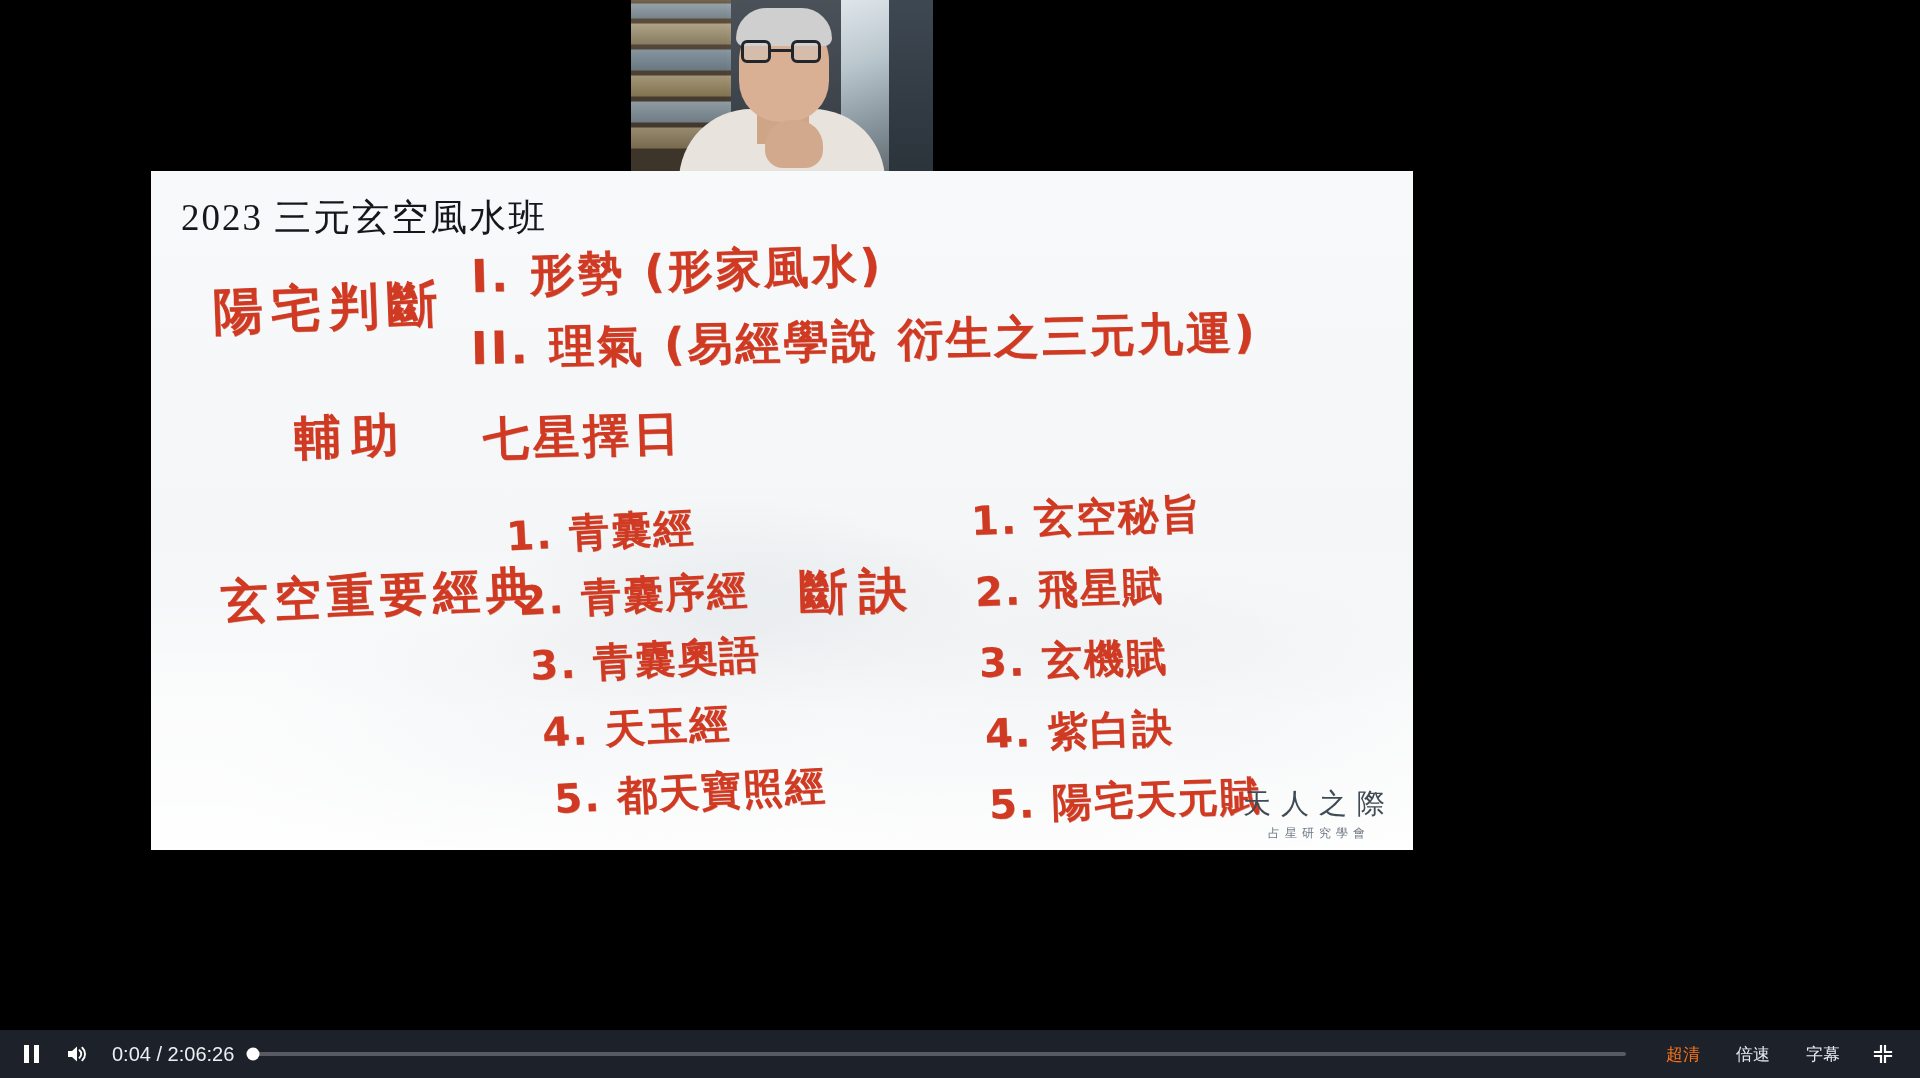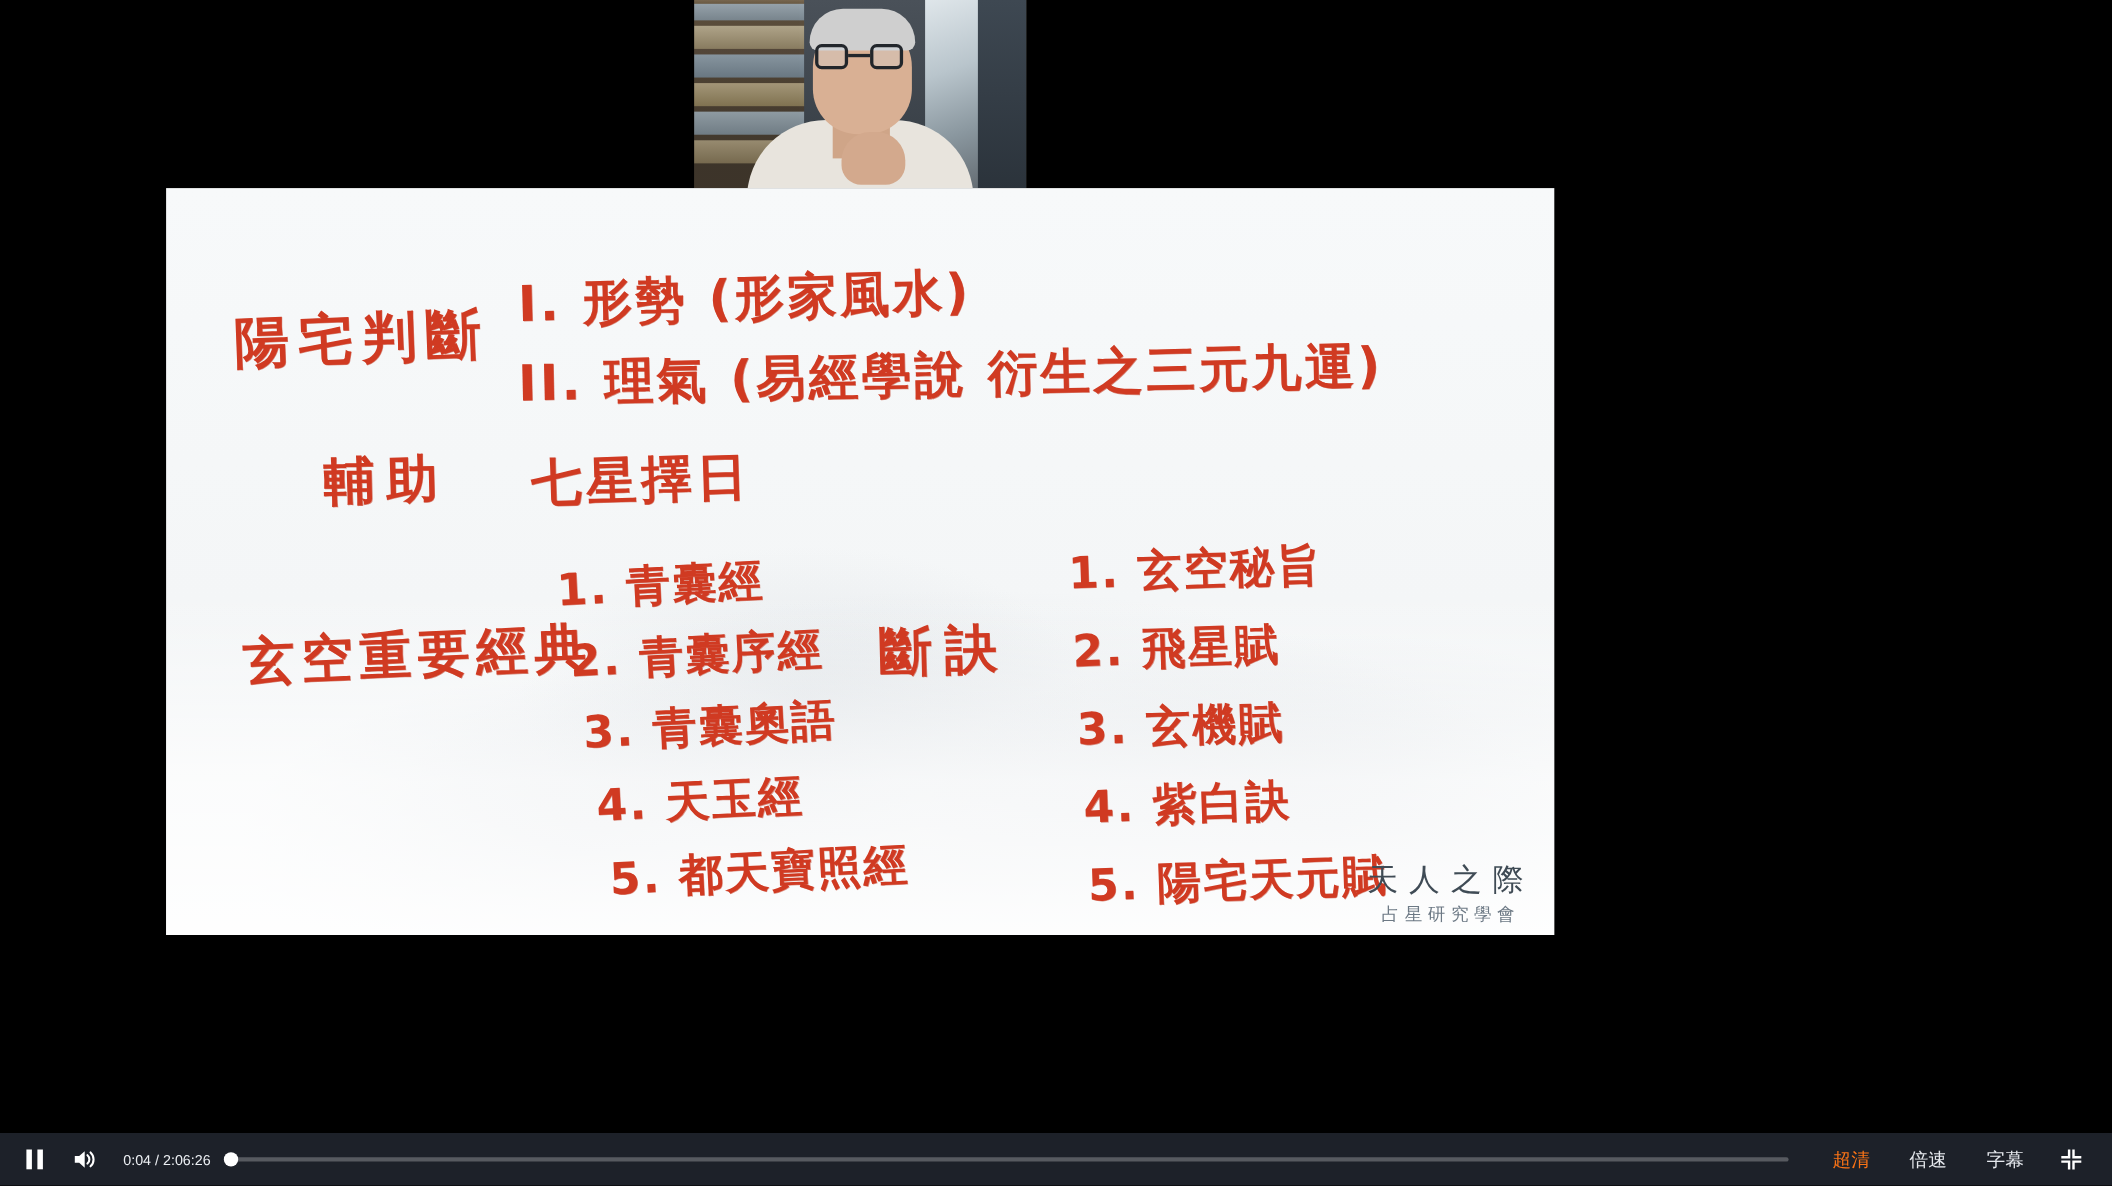--- a/index.html
+++ b/index.html
@@ -180,21 +180,21 @@
 
   
   .watermark {
     position: absolute;
     right: 18px; bottom: 8px;
     text-align: center;
     color: #4e5b66;
     font-family: "Liberation Serif", "DejaVu Serif", serif;
   }
   .wm-main { font-size: 28px; letter-spacing: 10px; color: #3f4b55; }
-  .wm-sub  { font-size: 16px; letter-spacing: 5px; color: #6d7985; margin-top: 2px; }
+  .wm-sub  { font-size: 12px; letter-spacing: 5px; color: #6d7985; margin-top: 2px; }
 
   
   .controls {
     position: absolute;
     left: 0; bottom: 0;
     width: 1920px; height: 48px;
     background: #1d2129;
     display: flex;
     align-items: center;
     color: #ffffff;
@@ -202,21 +202,21 @@
   .ctl-btn {
     width: 46px; height: 48px;
     display: flex; align-items: center; justify-content: center;
     cursor: pointer;
   }
   .ctl-btn:first-child { margin-left: 8px; }
   .pause-icon { display: flex; gap: 5px; }
   .pause-icon i { display: block; width: 5px; height: 18px; background: #fff; }
 
   .time-label {
-    font-size: 13px;
+    font-size: 20px;
     color: #eceff3;
     margin-left: 12px;
     white-space: nowrap;
     font-family: "Liberation Sans", "DejaVu Sans", sans-serif;
   }
 
   .progress-wrap {
     flex: 1;
     height: 48px;
     display: flex;
@@ -275,20 +275,21 @@
     <div class="wc-hair"></div>
     <div class="wc-glass-l"></div>
     <div class="wc-glass-r"></div>
     <div class="wc-glass-bridge"></div>
     <div class="wc-hand"></div>
   </div>
 
   <div class="slide">
     <div class="mist"></div>
 
+    <div class="slide-title">2023 三元玄空風水班</div>
 
     <div class="hw hw-yangzhai">陽宅判斷</div>
     <div class="hw hw-roman1">I. 形勢 (形家風水)</div>
     <div class="hw hw-roman2">II. 理氣 (易經學說 衍生之三元九運)</div>
     <div class="hw hw-fuzhu">輔助</div>
     <div class="hw hw-zeri">七星擇日</div>
     <div class="hw hw-jingdian">玄空重要經典</div>
     <div class="hw hw-duanjue">斷訣</div>
 
     <div class="hw-list col-mid">

